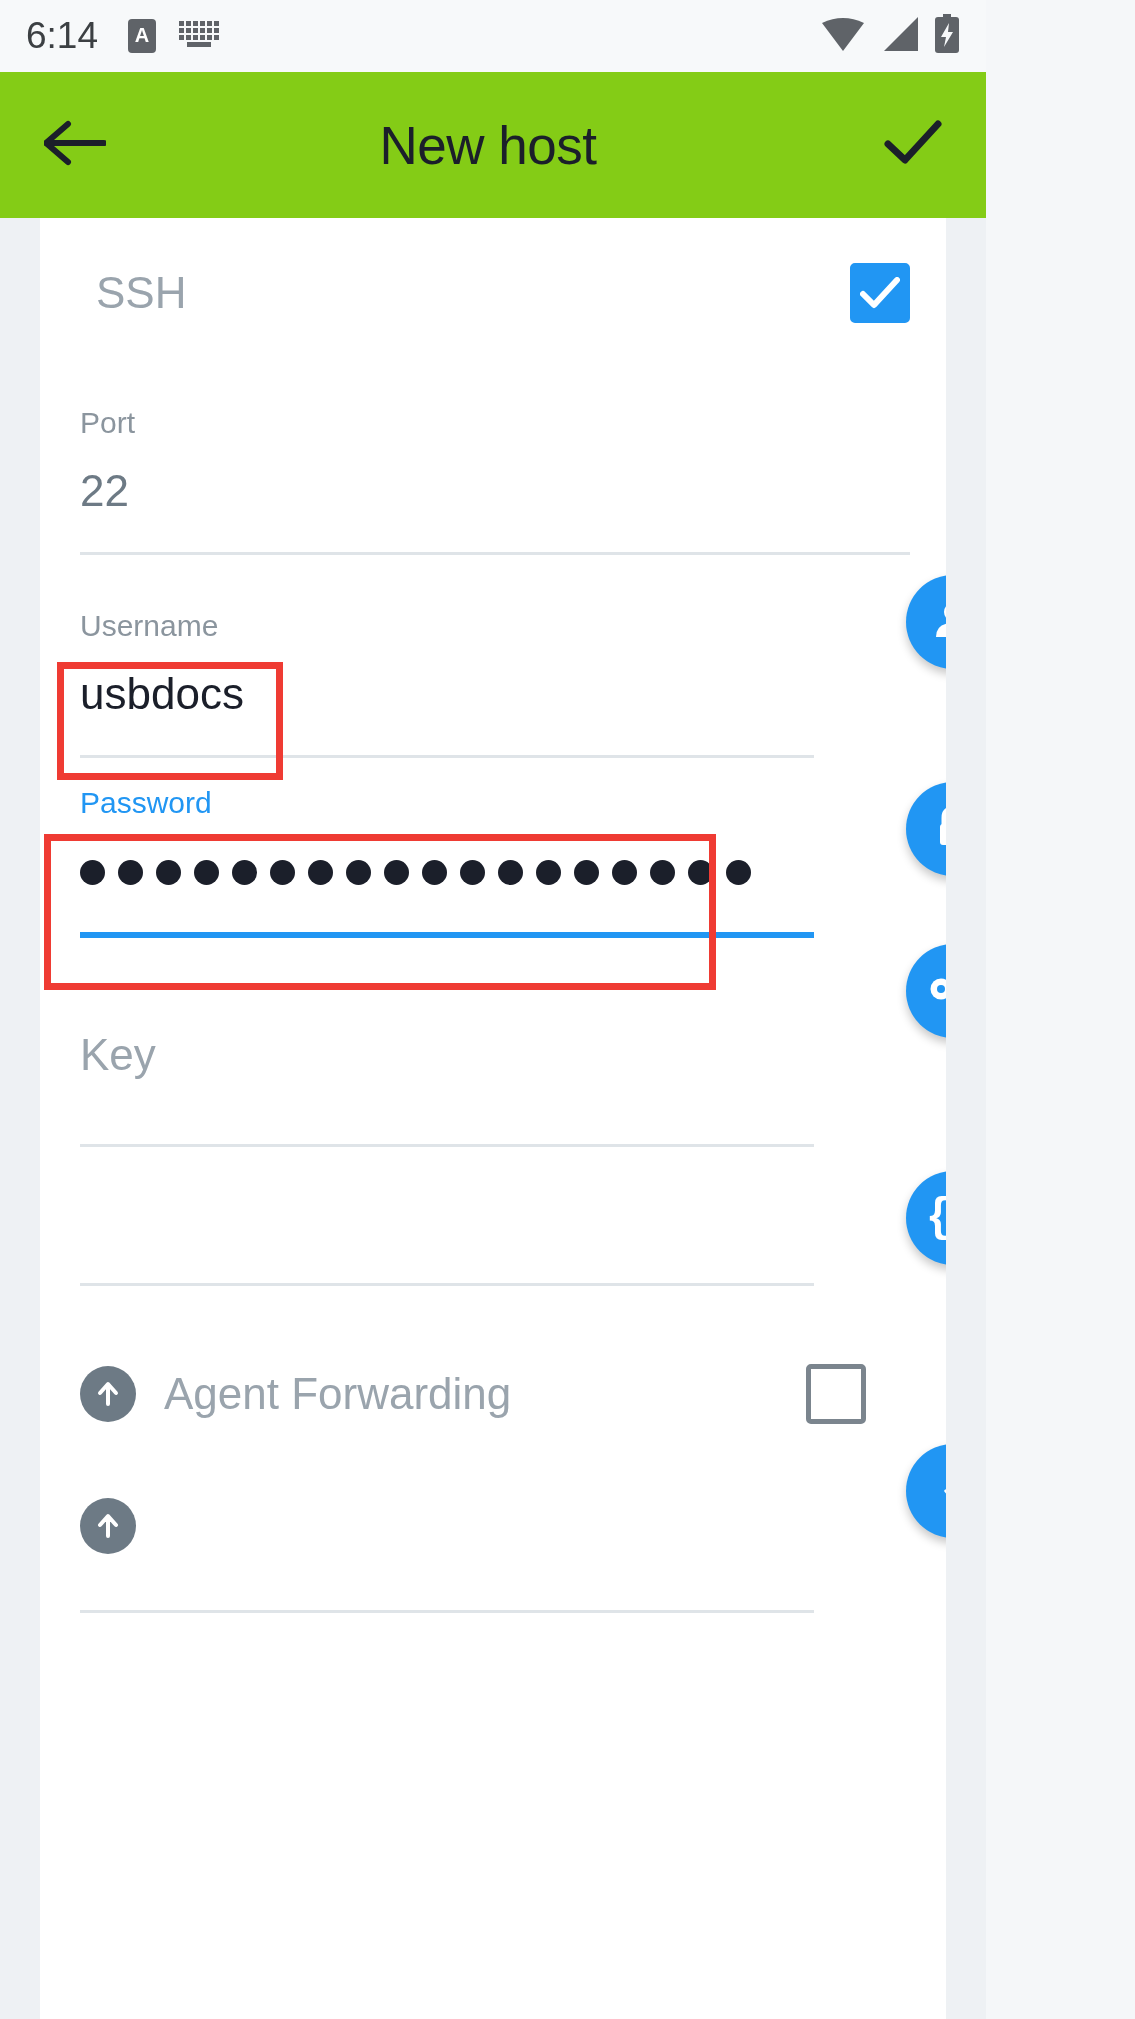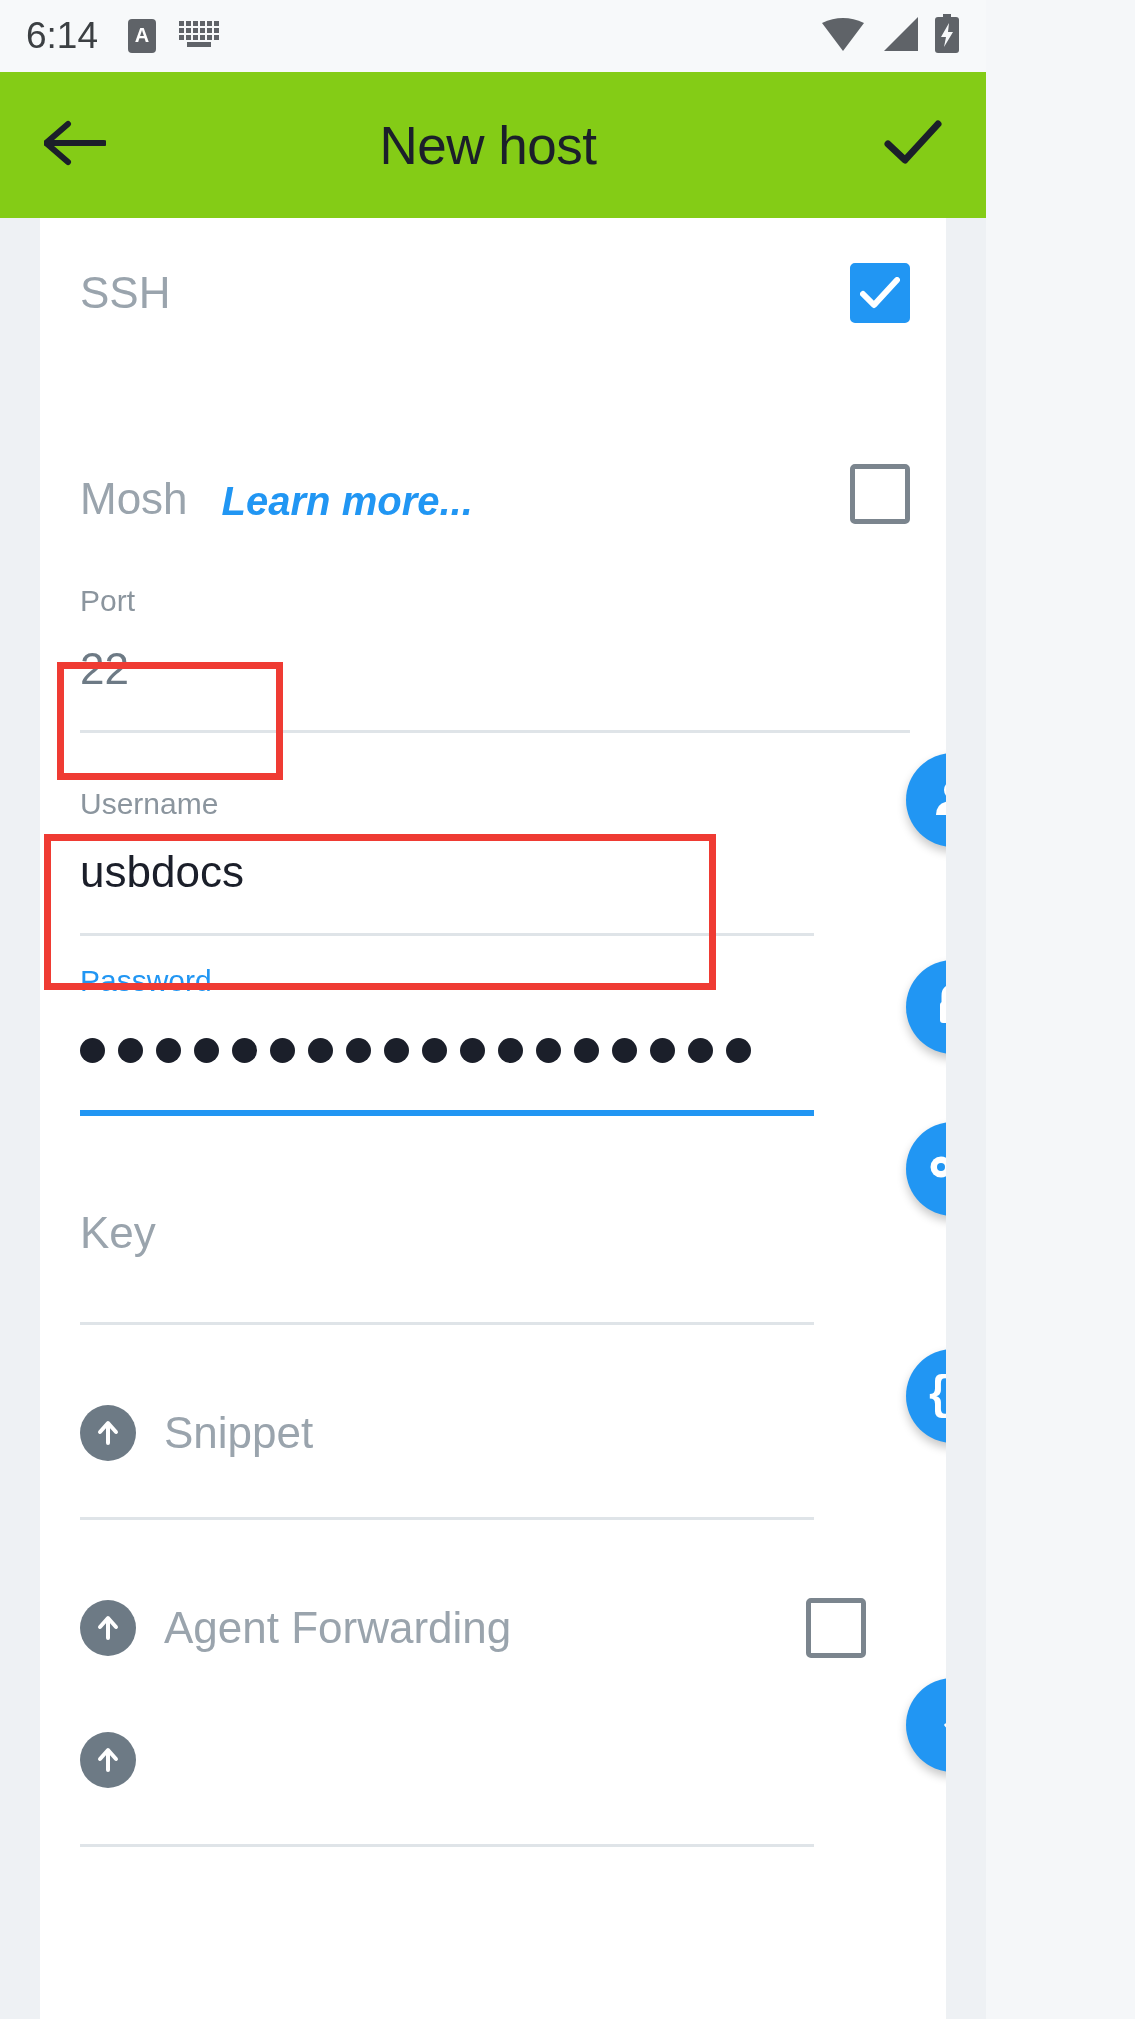--- a/index.html
+++ b/index.html
@@ -85,21 +85,21 @@
     background: #ffffff;
     height: calc(2019px - 72px - 146px);
     padding: 0 0 0 0;
     overflow: hidden;
   }
 
   
   .toggle-row {
     display: flex;
     align-items: center;
-    padding: 0 36px 0 40px;
+    padding: 0 36px 0 56px;
   }
   .toggle-label {
     font-size: 44px;
     color: #9aa4ad;
     font-weight: 400;
   }
   .link-inline {
     font-size: 40px;
     color: #2196f3;
     font-style: italic;
@@ -296,26 +296,20 @@
     <div class="toggle-row" style="height:150px;">
       <span class="toggle-label">SSH</span>
       <span class="spacer"></span>
       <span class="checkbox checked">
         <svg width="40" height="32" viewBox="0 0 40 32">
           <path d="M3 17 L14 28 L37 3" stroke="#ffffff" stroke-width="6" fill="none" stroke-linecap="round" stroke-linejoin="round"></path>
         </svg>
       </span>
     </div>
 
-    <div class="toggle-row" style="height:178px;align-items:flex-end;padding-bottom:22px;">
-      <span class="toggle-label">Mosh</span>
-      <span class="link-inline">Learn more...</span>
-      <span class="spacer"></span>
-      <span class="checkbox"></span>
-    </div>
 
     <div class="field" style="padding-top:38px;">
       <span class="field-label">Port</span>
       <span class="field-value muted">22</span>
       <div class="field-underline wide" style="margin-right:0;"></div>
     </div>
 
     <div class="field" style="padding-top:54px;">
       <span class="field-label">Username</span>
       <span class="field-value">usbdocs</span>
@@ -374,28 +368,20 @@
             <circle cx="12" cy="17" r="10.5" fill="#ffffff"></circle>
             <circle cx="12" cy="17" r="4" fill="#2196f3"></circle>
             <rect x="19" y="12.5" width="26" height="9" fill="#ffffff"></rect>
             <rect x="37" y="12.5" width="8" height="16" fill="#ffffff"></rect>
           </svg>
         </span>
       </div>
     </div>
 
     <div class="field" style="padding-top:80px;">
-      <div class="opt-row" style="padding-left:0;padding-right:0;">
-        <span class="arrow-circle">
-          <svg width="34" height="34" viewBox="0 0 34 34">
-            <path d="M17 27 L17 8 M9 16 L17 7 L25 16" stroke="#ffffff" stroke-width="4" fill="none" stroke-linecap="round" stroke-linejoin="round"></path>
-          </svg>
-        </span>
-        <span class="opt-label">Snippet</span>
-      </div>
       <div class="field-underline" style="margin-top:56px;margin-right:96px;"></div>
       <div class="fab" style="top:24px; right:-54px;">
         <span class="fab-brace">{}</span>
       </div>
     </div>
 
     <div class="field" style="padding-top:78px;">
       <div class="opt-row" style="padding-left:0;padding-right:0;">
         <span class="arrow-circle">
           <svg width="34" height="34" viewBox="0 0 34 34">

